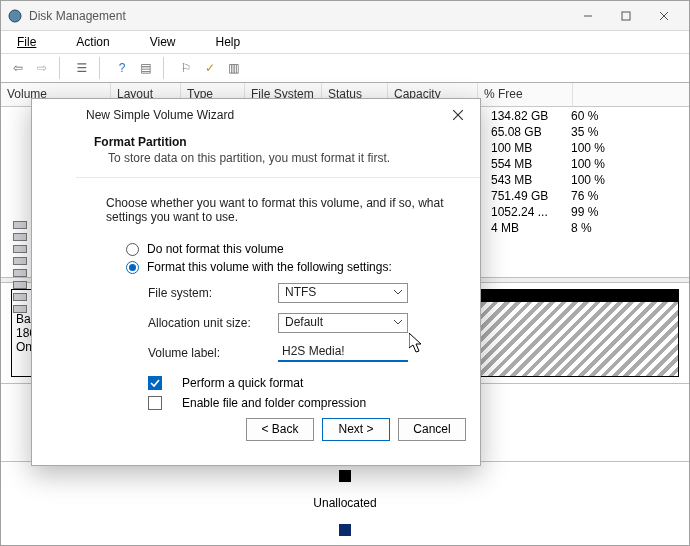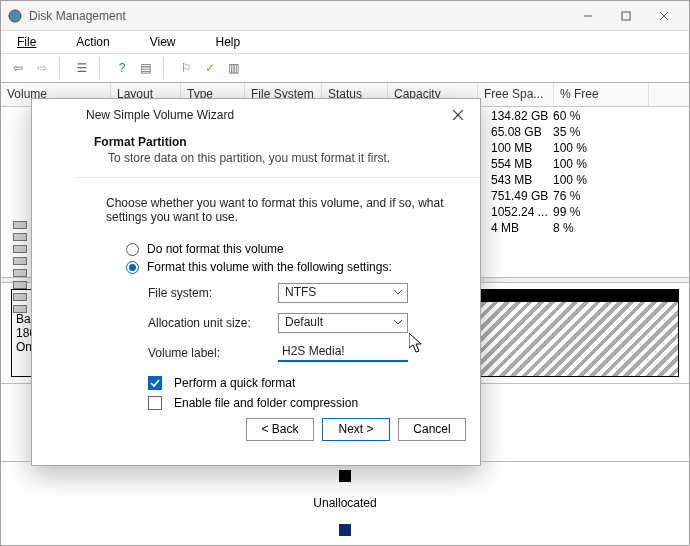--- a/index.html
+++ b/index.html
@@ -56,33 +56,33 @@
   .radio { display:flex; align-items:center; gap:8px; margin:4px 0 4px 20px; }
   .radio .circ { width:13px; height:13px; border:1px solid #555; border-radius:50%; display:flex; align-items:center; justify-content:center; }
   .radio.selected .circ { border-color:#0067c0; }
   .radio.selected .circ:before { content:""; width:7px; height:7px; border-radius:50%; background:#0067c0; }
   .formrow { display:flex; align-items:center; margin:8px 0 0 42px; height:22px; }
   .formrow .lbl { width:130px; color:#222; }
   .formrow .field { width:130px; height:20px; border:1px solid #8f8f8f; padding:1px 16px 1px 6px; position:relative; background:#fff; color:#222; }
   .formrow .field .chev { position:absolute; right:4px; top:3px; }
   .formrow .inputf { border:none; border-bottom:2px solid #0067c0; height:18px; padding:0 4px; }
   .checks { margin:12px 0 0 42px; }
-  .check { display:flex; align-items:center; gap:12px; margin:6px 0; }
+  .check { display:flex; align-items:center; gap:20px; margin:6px 0; }
   .cbox { width:14px; height:14px; border:1px solid #666; display:flex; align-items:center; justify-content:center; }
   .cbox.on { background:#0067c0; border-color:#0067c0; }
   .cbox.on svg { width:10px; height:10px; }
   .dlgfoot { position:absolute; left:0; right:0; bottom:12px; height:48px; display:flex; align-items:center; justify-content:flex-end; gap:8px; padding:0 14px; }
   .btn { width:68px; height:23px; border:1px solid #8f8f8f; background:#fdfdfd; display:flex; align-items:center; justify-content:center; font-size:12px; }
   .btn.primary { border:1.5px solid #0067c0; }
 
   .cursor { position:absolute; left:408px; top:332px; pointer-events:none; }
 
   
   .rightcol { position:absolute; left:490px; top:108px; }
-  .rightrow { height:16px; display:flex; }
+  .rightrow { height:16px; display:flex;gap:18px; }
   .rfsp { width:62px; white-space:nowrap; }
   .rpct { width:40px; }
 
   .leftdrives { position:absolute; left:12px; top:114px; display:flex; flex-direction:column; gap:4px; }
   .dricon { width:14px; height:8px; background:#cfd0d3; border:1px solid #777; }
 </style>
 </head>
 <body>
 
 <div class="titlebar">
@@ -130,21 +130,20 @@
 </div>
 
 <div class="gridwrap">
   <div class="gridhead">
     <div class="gh col-vol">Volume</div>
     <div class="gh col-lay">Layout</div>
     <div class="gh col-typ">Type</div>
     <div class="gh col-fs">File System</div>
     <div class="gh col-stat">Status</div>
     <div class="gh col-cap">Capacity</div>
-    <div class="gh col-fsp">Free Spa...</div>
     <div class="gh col-pct">% Free</div>
   </div>
   <div class="gridbody">
     <div class="leftdrives">
       <div class="dricon"></div>
         <div class="dricon"></div>
         <div class="dricon"></div>
       <div class="dricon"></div>
         <div class="dricon"></div>
         <div class="dricon"></div>

